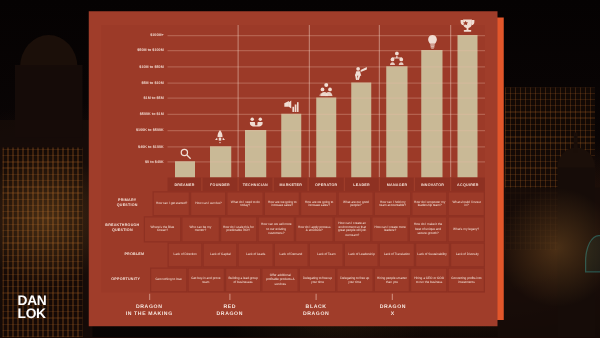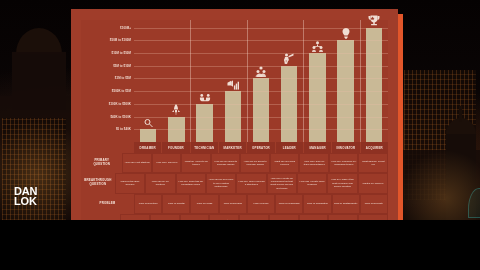--- a/index.html
+++ b/index.html
@@ -6,21 +6,21 @@
 
   html, body {
     width: 480px; height: 270px;
     overflow: hidden;
     background: #000;
     font-family: "Liberation Sans", sans-serif;
   }
 
   #stage {
     position: relative;
-    width: 480px; height: 220px;
+    width: 480px; height: 270px;
     background: #050303;
     overflow: hidden;
   }
 
   
   .bg-layer { position: absolute; inset: 0; overflow: hidden; }
   .bg-sky {
     position: absolute; inset: 0;
     background:
       radial-gradient(ellipse 60% 50% at 78% 72%, rgba(92,44,18,0.55), rgba(0,0,0,0) 70%),

